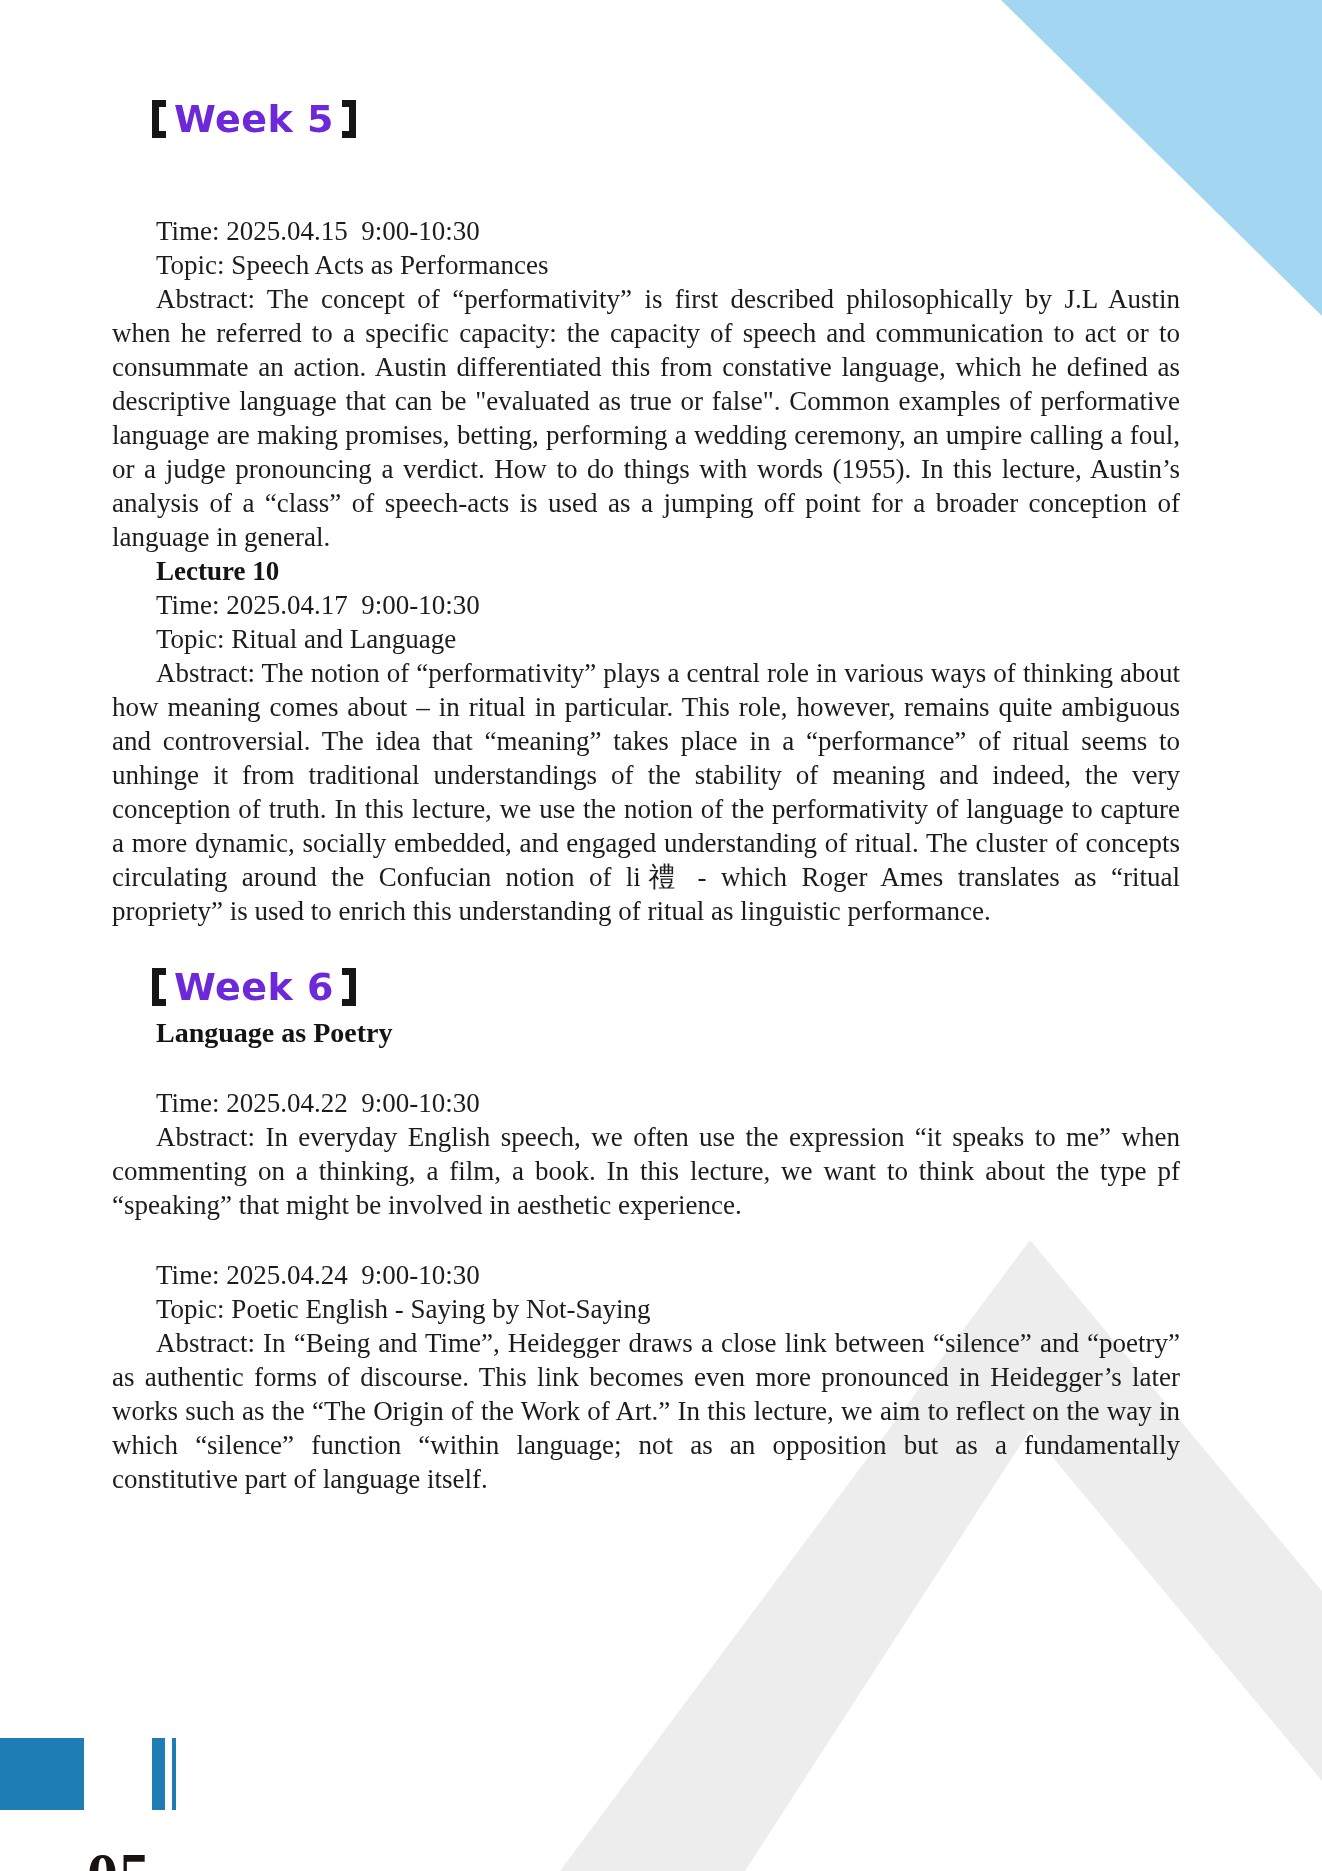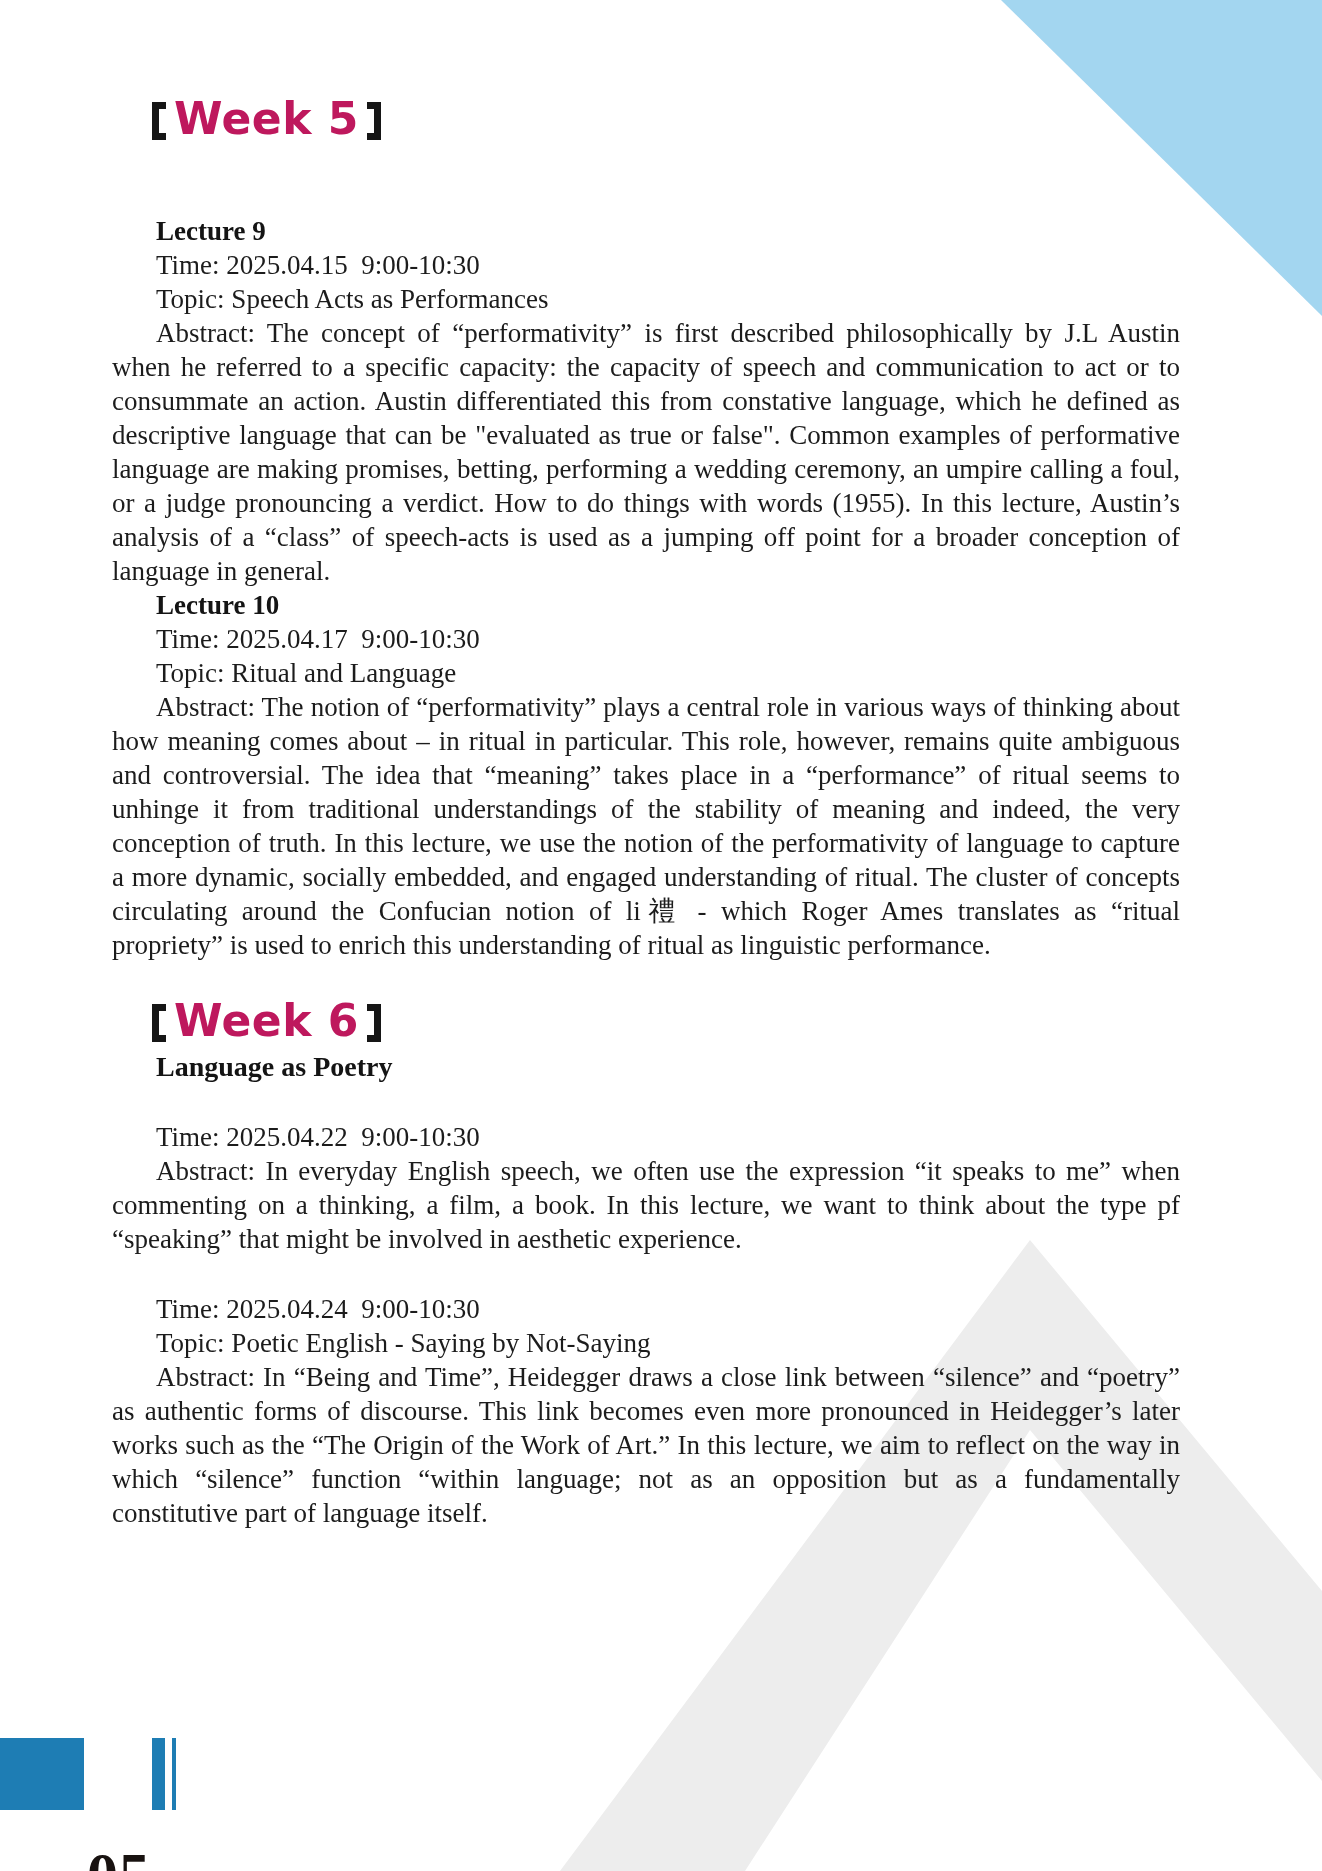--- a/index.html
+++ b/index.html
@@ -11,23 +11,23 @@
     font-family:"Liberation Serif", serif;
     color:#1c1c1c;
   }
   
   #deco{position:absolute;left:0;top:0;width:1322px;height:1871px;z-index:0;pointer-events:none;}
   
   .content{position:absolute;left:112px;top:0;width:1068px;z-index:1;}
   .week-title{
     font-family:"DejaVu Sans", sans-serif;
     font-weight:bold;
-    font-size:44px;line-height:46px;
+    font-size:38px;line-height:46px;
     margin:0 0 0 40px;
-    color:#be185d;
+    color:#6d28d9;
     letter-spacing:0.5px;
     white-space:nowrap;
   }
   .week-title .br{
     display:inline-block;box-sizing:border-box;
     width:14px;height:38px;
     border:7px solid #161616;
     vertical-align:-6px;
   }
   .br.l{border-right:none;margin-right:8px;}
@@ -76,21 +76,20 @@
   <svg id="deco" viewBox="0 0 1322 1871" xmlns="http://www.w3.org/2000/svg">
     <polygon points="1001,0 1322,0 1322,316" fill="#a3d6f0"></polygon>
     <polygon points="1030,1240 1322,1591 1322,1781 1030,1430 745,1871 560,1871" fill="#ededed"></polygon>
   </svg>
 
   <div class="content">
 
     <h1 class="week-title" id="week-5"><span class="br l"></span><span>Week 5</span><span class="br r"></span></h1>
 
     <div class="lecture lec-gap-a">
-      <div class="lec-title">Lecture 9</div>
       <div class="lec-line"><span>Time:</span> <span class="val">2025.04.15  9:00-10:30</span></div>
       <div class="lec-line"><span>Topic:</span> <span class="val">Speech Acts as Performances</span></div>
       <p class="abstract"><span>Abstract:</span> <span>The concept of “performativity” is first described philosophically by J.L Austin when he referred to a specific capacity: the capacity of speech and communication to act or to consummate an action. Austin differentiated this from constative language, which he defined as descriptive language that can be "evaluated as true or false". Common examples of performative language are making promises, betting, performing a wedding ceremony, an umpire calling a foul, or a judge pronouncing a verdict. How to do things with words (1955). In this lecture, Austin’s analysis of a “class” of speech-acts is used as a jumping off point for a broader conception of language in general.</span></p>
     </div>
 
     <div class="lecture lec-gap-b">
       <div class="lec-title">Lecture 10</div>
       <div class="lec-line"><span>Time:</span> <span class="val">2025.04.17  9:00-10:30</span></div>
       <div class="lec-line"><span>Topic:</span> <span class="val">Ritual and Language</span></div>
       <p class="abstract"><span>Abstract:</span> <span>The notion of “performativity” plays a central role in various ways of thinking about how meaning comes about – in ritual in particular. This role, however, remains quite ambiguous and controversial. The idea that “meaning” takes place in a “performance” of ritual seems to unhinge it from traditional understandings of the stability of meaning and indeed, the very conception of truth. In this lecture, we use the notion of the performativity of language to capture a more dynamic, socially embedded, and engaged understanding of ritual. The cluster of concepts circulating around the Confucian notion of li禮  - which Roger Ames translates as “ritual propriety” is used to enrich this understanding of ritual as linguistic performance.</span></p>

